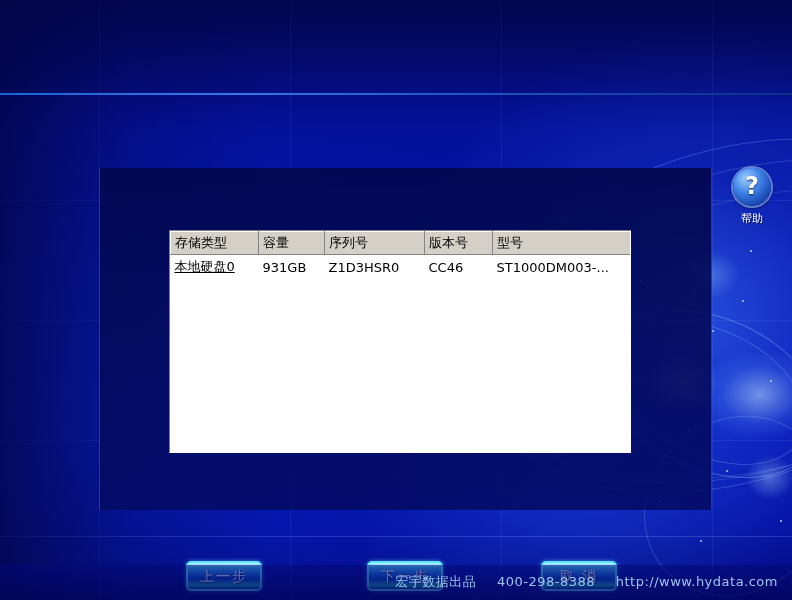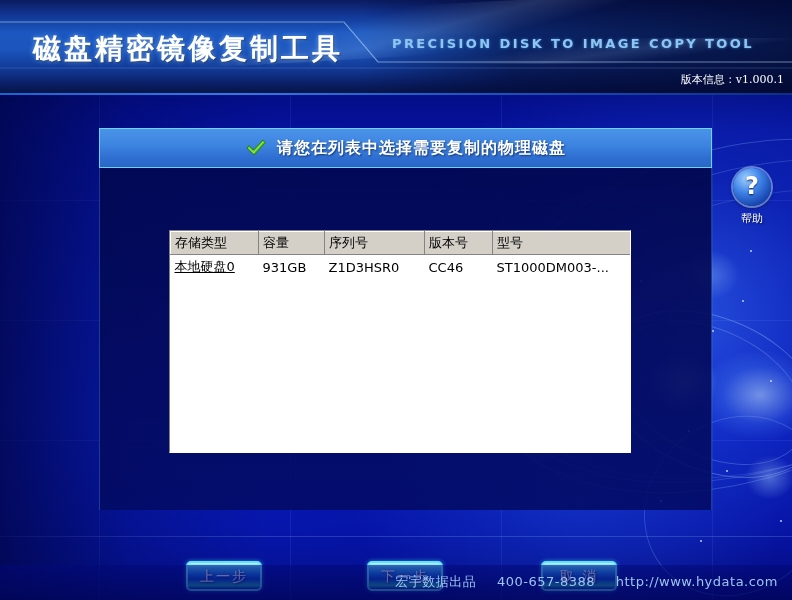--- a/index.html
+++ b/index.html
@@ -368,52 +368,31 @@
   <div class="seam-v" style="left:290px"></div>
   <div class="seam-v" style="left:501px"></div>
   <div class="seam-v" style="left:712px"></div>
   <div class="seam-h" style="top:200px"></div>
   <div class="seam-h" style="top:320px"></div>
   <div class="seam-h" style="top:440px"></div>
   <div class="btn-guide"></div>
 
   <div class="bg-vignette"></div>
 
-  <div class="header">
-    <div class="header-dark-right"></div>
-    <div class="header-sheen"></div>
-    <div class="header-sheen2"></div>
-    <svg class="hdr-diag" viewBox="0 0 792 95" preserveAspectRatio="none">
-      <path d="M 0 22 L 344 22 L 378 62 L 792 62" fill="none" stroke="rgba(190,220,255,0.55)" stroke-width="1.2"></path>
-      <path d="M 0 68 L 792 68" fill="none" stroke="rgba(150,195,255,0.22)" stroke-width="1"></path>
-    </svg>
-    <div class="title-cn">磁盘精密镜像复制工具</div>
-    <div class="title-en">PRECISION DISK TO IMAGE COPY TOOL</div>
-    <div class="version">版本信息：v1.000.1</div>
-  </div>
   <div class="header-bottom-line"></div>
 
   <div class="help-wrap">
     <div class="help-icon">
       <span>?</span>
     </div>
     <div class="help-label">帮助</div>
   </div>
 
   <div class="dialog">
 
-    <div class="dialog-header">
-      <div class="check-icon">
-        <svg width="22" height="20" viewBox="0 0 22 20">
-          <path d="M 2 10 L 4 7.5 L 8.5 12 L 18 2 L 20.5 4.5 L 9 17 Z" fill="#4cc424" stroke="#2e7d12" stroke-width="1" stroke-linejoin="round"></path>
-          <path d="M 3.5 9.8 L 8.6 14.6 L 18.4 3.6" fill="none" stroke="#a8ee7a" stroke-width="1.2" opacity="0.75"></path>
-        </svg>
-      </div>
-      <div class="dialog-title">请您在列表中选择需要复制的物理磁盘</div>
-    </div>
 
     <div class="dialog-body">
 
       <div class="list-panel">
         <table class="disk-table">
           <colgroup>
             <col style="width:88px">
             <col style="width:66px">
             <col style="width:100px">
             <col style="width:68px">
@@ -445,17 +424,17 @@
         <div class="btn btn-next">下一步</div>
         <div class="btn btn-cancel">取 消</div>
       </div>
 
     </div>
   </div>
 
   <div class="footer"></div>
   <div class="footer-text">
     <span>宏宇数据出品</span>
-    <span class="seg">400-657-8388</span>
+    <span class="seg">400-298-8388</span>
     <span class="seg">http://www.hydata.com</span>
   </div>
 
 </div>
 
 </body></html>

